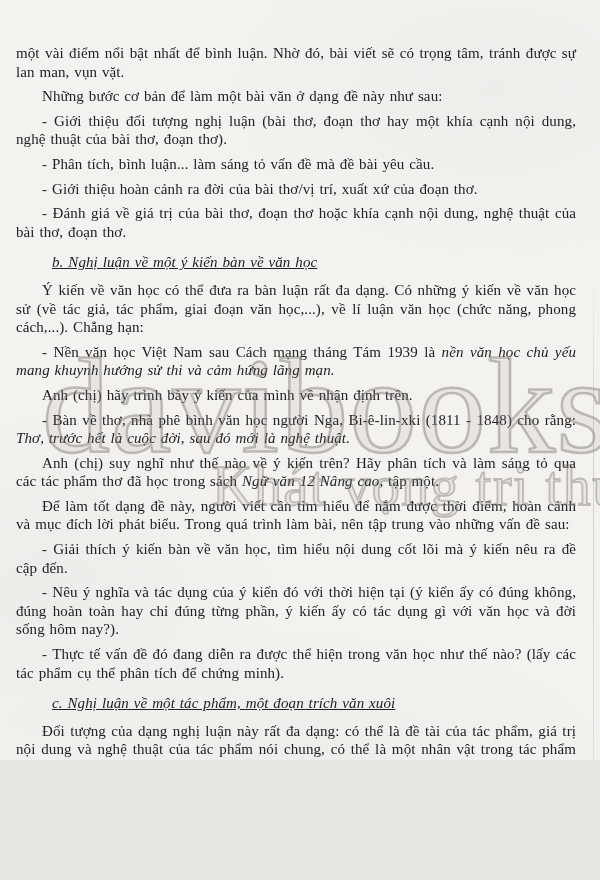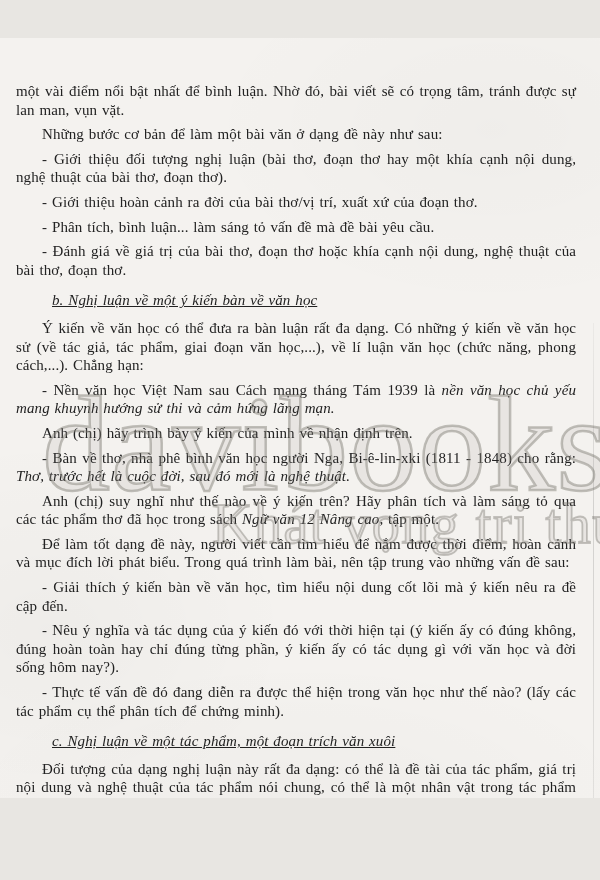--- a/index.html
+++ b/index.html
@@ -11,21 +11,20 @@
   .page {
     position: relative;
     width: 600px; height: 760px;
     overflow: hidden;
     background:
       radial-gradient(ellipse 420px 260px at 82% 12%, rgba(0,0,0,0.018), transparent 70%),
       radial-gradient(ellipse 380px 300px at 8% 78%, rgba(0,0,0,0.025), transparent 65%),
       radial-gradient(ellipse 500px 200px at 50% 100%, rgba(0,0,0,0.02), transparent 70%),
       #f4f2ef;
     color: #222;
-    margin-top: 38px;
   }
   .content {
     position: absolute;
     left: 16px; right: 24px; top: 44px;
     font-size: 15px;
     line-height: 18.6px;
     text-align: justify;
     letter-spacing: 0.1px;
     word-spacing: 1px;
   }
@@ -90,22 +89,22 @@
 </style>
 </head>
 <body>
 
 <div class="page">
 
   <div class="content">
     <p class="noind"><span>một vài điểm nổi bật nhất để bình luận. Nhờ đó, bài viết sẽ có trọng tâm, tránh được sự lan man, vụn vặt.</span></p>
     <p><span>Những bước cơ bản để làm một bài văn ở dạng đề này như sau:</span></p>
     <p><span>- Giới thiệu đối tượng nghị luận (bài thơ, đoạn thơ hay một khía cạnh nội dung, nghệ thuật của bài thơ, đoạn thơ).</span></p>
+    <p><span>- Phân tích, bình luận... làm sáng tỏ vấn đề mà đề bài yêu cầu.</span></p>
     <p><span>- Giới thiệu hoàn cảnh ra đời của bài thơ/vị trí, xuất xứ của đoạn thơ.</span></p>
-    <p><span>- Phân tích, bình luận... làm sáng tỏ vấn đề mà đề bài yêu cầu.</span></p>
     <p><span>- Đánh giá về giá trị của bài thơ, đoạn thơ hoặc khía cạnh nội dung, nghệ thuật của bài thơ, đoạn thơ.</span></p>
     <p class="ph"><span>b. Nghị luận về một ý kiến bàn về văn học</span></p>
     <p><span>Ý kiến về văn học có thể đưa ra bàn luận rất đa dạng. Có những ý kiến về văn học sử (về tác giả, tác phẩm, giai đoạn văn học,...), về lí luận văn học (chức năng, phong cách,...). Chẳng hạn:</span></p>
     <p><span>- Nền văn học Việt Nam sau Cách mạng tháng Tám 1939 là </span><span class="it">nền văn học chủ yếu mang khuynh hướng sử thi và cảm hứng lãng mạn.</span></p>
     <p><span>Anh (chị) hãy trình bày ý kiến của mình về nhận định trên.</span></p>
     <p><span>- Bàn về thơ, nhà phê bình văn học người Nga, Bi-ê-lin-xki (1811 - 1848) cho rằng: </span><span class="it">Thơ, trước hết là cuộc đời, sau đó mới là nghệ thuật.</span></p>
     <p><span>Anh (chị) suy nghĩ như thế nào về ý kiến trên? Hãy phân tích và làm sáng tỏ qua các tác phẩm thơ đã học trong sách </span><span class="it">Ngữ văn 12 Nâng cao</span><span>, tập một.</span></p>
     <p><span>Để làm tốt dạng đề này, người viết cần tìm hiểu để nắm được thời điểm, hoàn cảnh và mục đích lời phát biểu. Trong quá trình làm bài, nên tập trung vào những vấn đề sau:</span></p>
     <p><span>- Giải thích ý kiến bàn về văn học, tìm hiểu nội dung cốt lõi mà ý kiến nêu ra đề cập đến.</span></p>
     <p><span>- Nêu ý nghĩa và tác dụng của ý kiến đó với thời hiện tại (ý kiến ấy có đúng không, đúng hoàn toàn hay chỉ đúng từng phần, ý kiến ấy có tác dụng gì với văn học và đời sống hôm nay?).</span></p>

